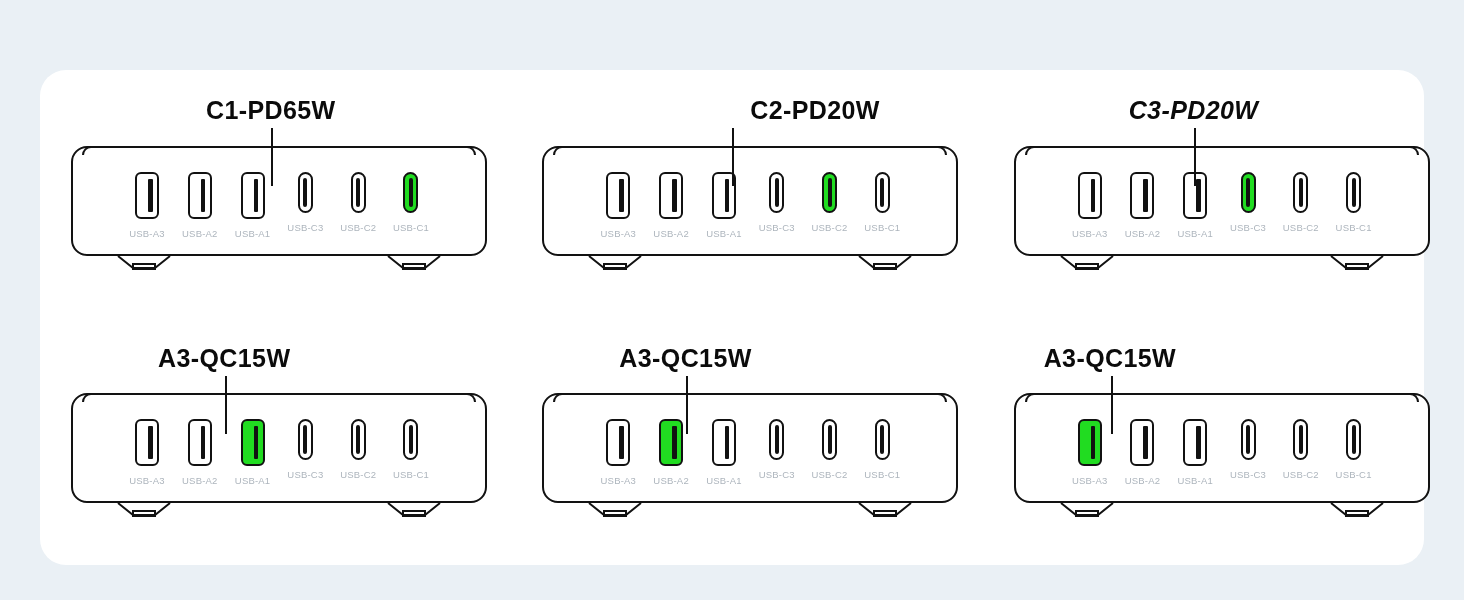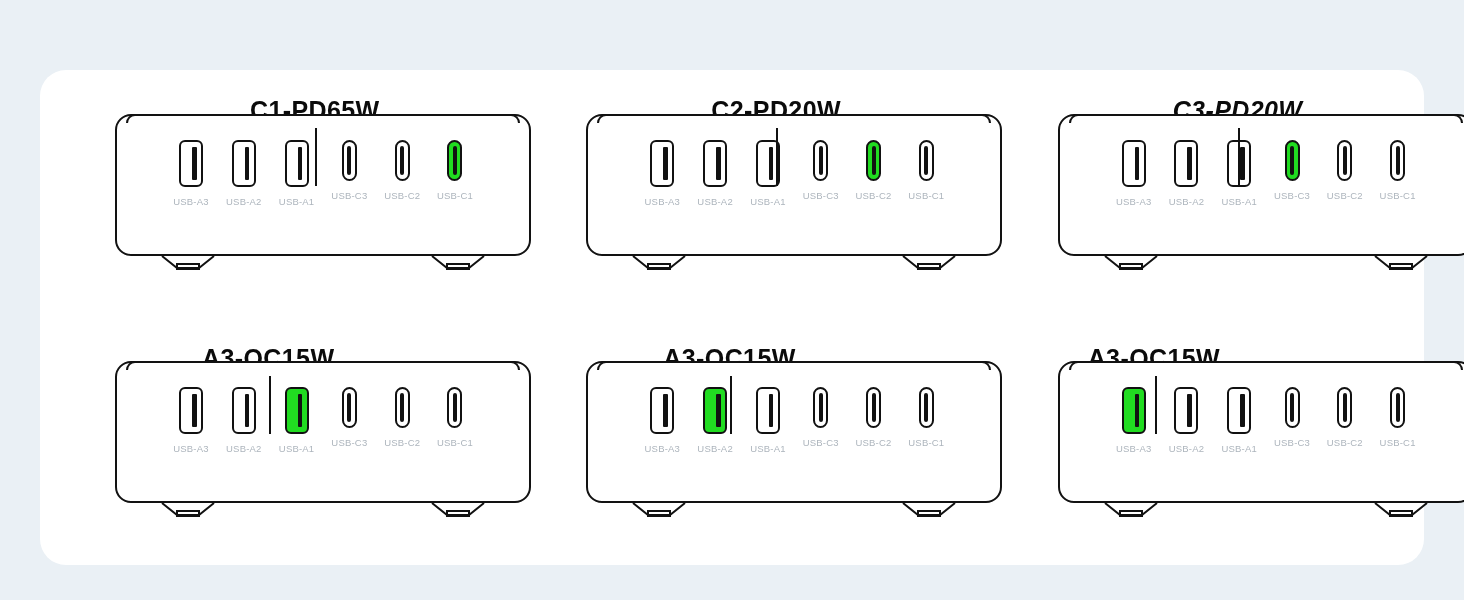--- a/index.html
+++ b/index.html
@@ -38,21 +38,20 @@
     top: 70px;
     width: 1384px;
     height: 495px;
     display: grid;
     grid-template-columns: repeat(3, 1fr);
     grid-template-rows: repeat(2, 1fr);
   }
 
   .cell {
     position: relative;
-    margin-left: 44px;
   }
 
   
   .callout {
     position: absolute;
     left: 0;
     top: 26px;
     width: 100%;
     text-align: center;
     pointer-events: none;
@@ -72,21 +71,21 @@
     width: 2px;
     height: 58px;
     background: #111111;
   }
 
   
   .device {
     position: absolute;
     bottom: 62px;
     width: 416px;
-    height: 142px;
+    height: 110px;
   }
   .device-body {
     position: absolute;
     left: 0;
     top: 0;
     width: 100%;
     height: 100%;
     box-sizing: border-box;
     border: 2px solid #121212;
     border-radius: 16px;
@@ -248,21 +247,21 @@
               <div class="usb-c lit">
                 <div class="slot"></div>
               </div>
               <div class="port-label">USB-C1</div>
             </div>
           </div>
         </div>
         <div class="leader" style="left: 231px;"></div>
       </div>
       <div class="cell">
-        <div class="callout" style="text-align: left;"><span class="callout-title" style="margin-left: 166px;">C2-PD20W</span></div>
+        <div class="callout" style="text-align: center;"><span class="callout-title" style="margin-left: 166px;">C2-PD20W</span></div>
         <div class="device" style="left: 41px;">
           <div class="device-body"></div>
           <div class="device-top"></div>
           <div class="foot left">
             <svg width="54" height="16" viewBox="0 0 54 16">
               <path d="M1 1 L16 13 L38 13 L53 1" fill="none" stroke="#121212" stroke-width="2"></path>
               <rect x="16" y="9" width="22" height="5" fill="none" stroke="#121212" stroke-width="2"></rect>
             </svg>
           </div>
           <div class="foot right">

